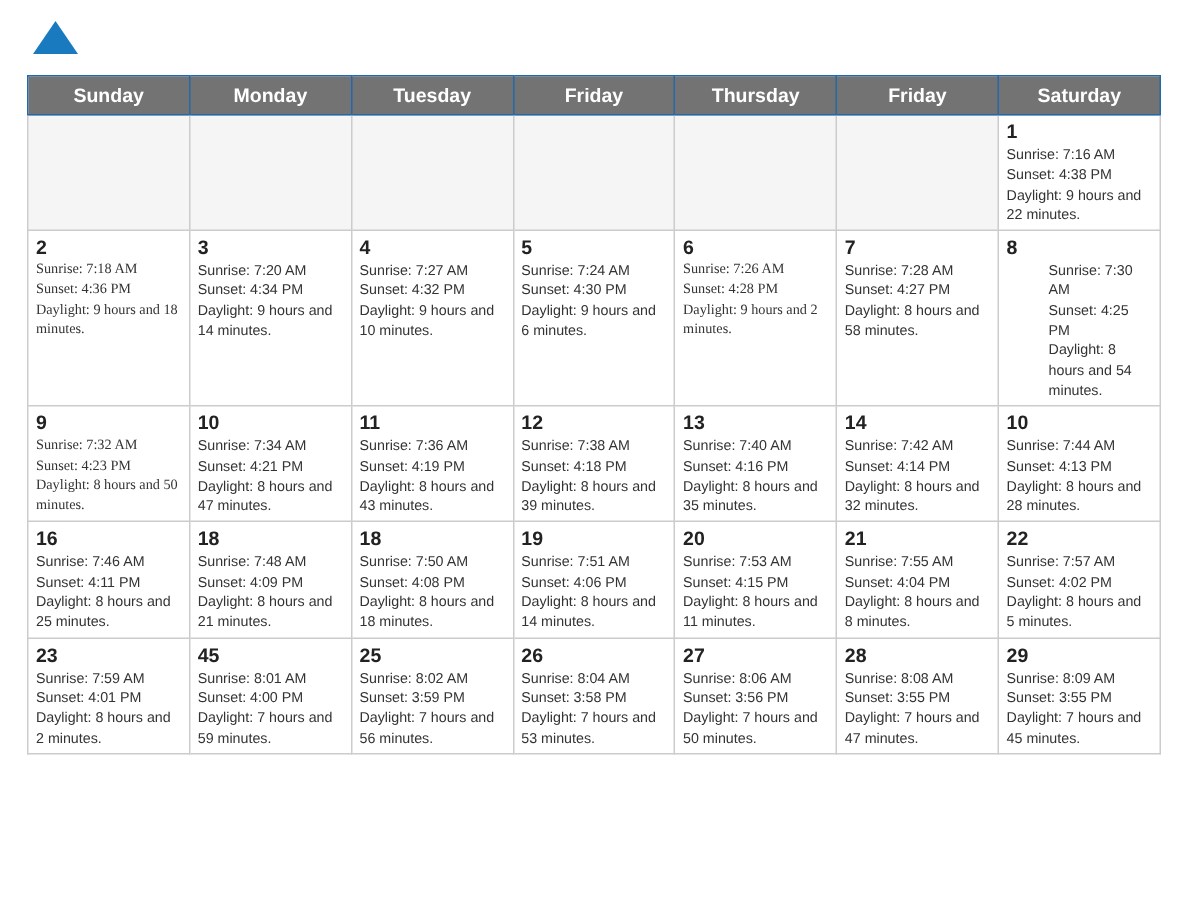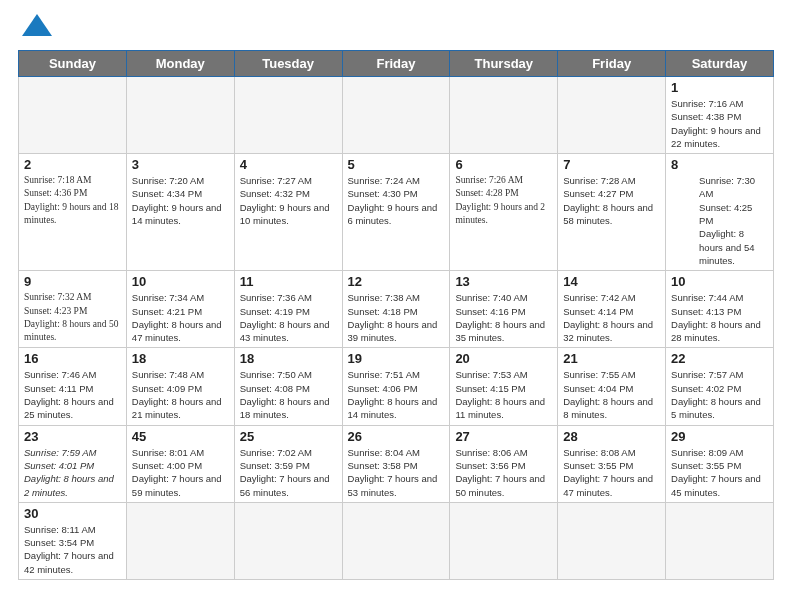--- a/index.html
+++ b/index.html
@@ -262,33 +262,33 @@
           <td>
             <span class="day-number">22</span>
             <div class="day-info" style="white-space: pre-line;">Sunrise: 7:57 AM
 Sunset: 4:02 PM
 Daylight: 8 hours and 5 minutes.</div>
           </td>
         </tr>
         <tr>
           <td>
             <span class="day-number">23</span>
-            <div class="day-info" style="white-space: pre-line; font-style: italic;">Sunrise: 7:59 AM
+            <div class="day-info" style="white-space: pre-line;">Sunrise: 7:59 AM
 Sunset: 4:01 PM
 Daylight: 8 hours and 2 minutes.</div>
           </td>
           <td>
             <span class="day-number">45</span>
             <div class="day-info" style="white-space: pre-line;">Sunrise: 8:01 AM
 Sunset: 4:00 PM
 Daylight: 7 hours and 59 minutes.</div>
           </td>
           <td>
             <span class="day-number">25</span>
-            <div class="day-info" style="white-space: pre-line;">Sunrise: 7:02 AM
+            <div class="day-info" style="white-space: pre-line;">Sunrise: 8:02 AM
 Sunset: 3:59 PM
 Daylight: 7 hours and 56 minutes.</div>
           </td>
           <td>
             <span class="day-number">26</span>
             <div class="day-info" style="white-space: pre-line;">Sunrise: 8:04 AM
 Sunset: 3:58 PM
 Daylight: 7 hours and 53 minutes.</div>
           </td>
           <td>
@@ -302,30 +302,16 @@
             <div class="day-info" style="white-space: pre-line;">Sunrise: 8:08 AM
 Sunset: 3:55 PM
 Daylight: 7 hours and 47 minutes.</div>
           </td>
           <td>
             <span class="day-number">29</span>
             <div class="day-info" style="white-space: pre-line;">Sunrise: 8:09 AM
 Sunset: 3:55 PM
 Daylight: 7 hours and 45 minutes.</div>
           </td>
-        </tr>
-        <tr>
-          <td>
-            <span class="day-number">30</span>
-            <div class="day-info" style="white-space: pre-line;">Sunrise: 8:11 AM
-Sunset: 3:54 PM
-Daylight: 7 hours and 42 minutes.</div>
-          </td>
-          <td class="empty"></td>
-          <td class="empty"></td>
-          <td class="empty"></td>
-          <td class="empty"></td>
-          <td class="empty"></td>
-          <td class="empty"></td>
         </tr>
       </tbody>
   </table>
 </div>
 
 </body></html>

